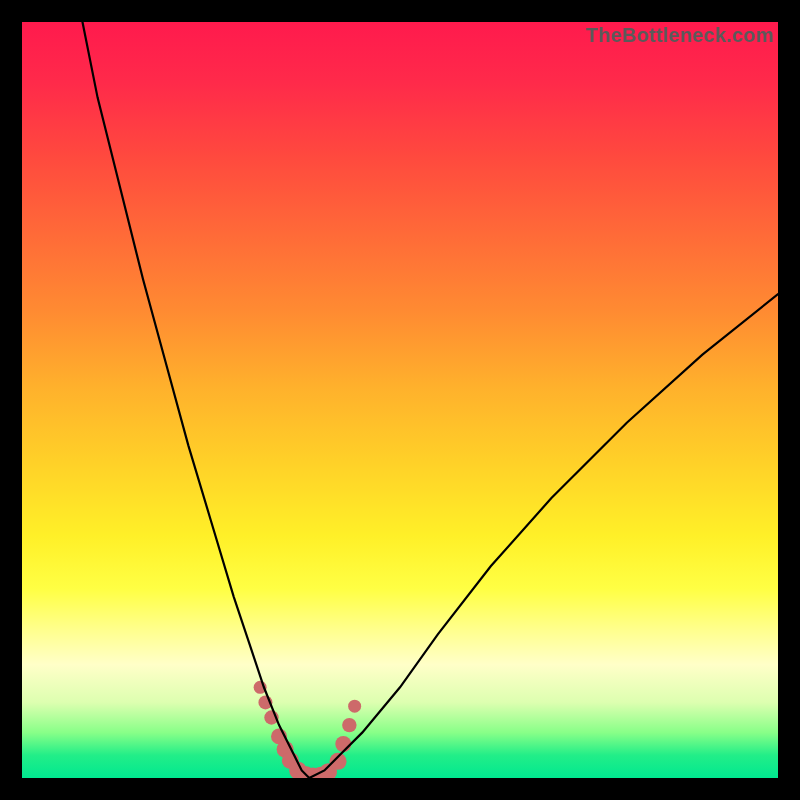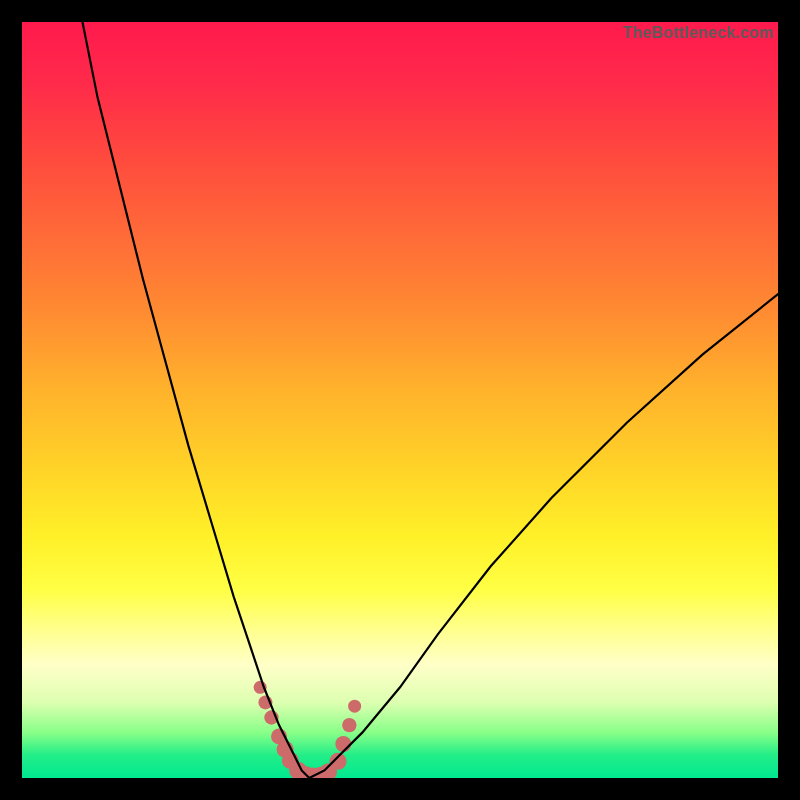--- a/index.html
+++ b/index.html
@@ -31,21 +31,21 @@
       #ffffc8 85%,
       #ddffb0 90%,
       #88ff88 94%,
       #22ee88 97%,
       #00e890 100%);
   }
   .attrib {
     position: absolute;
     top: 2px;
     right: 4px;
-    font-size: 16px;
+    font-size: 20px;
     font-weight: bold;
     color: #5a5a5a;
     letter-spacing: 0.2px;
   }
   svg.plot {
     position: absolute;
     left: 0;
     top: 0;
     width: 756px;
     height: 756px;

